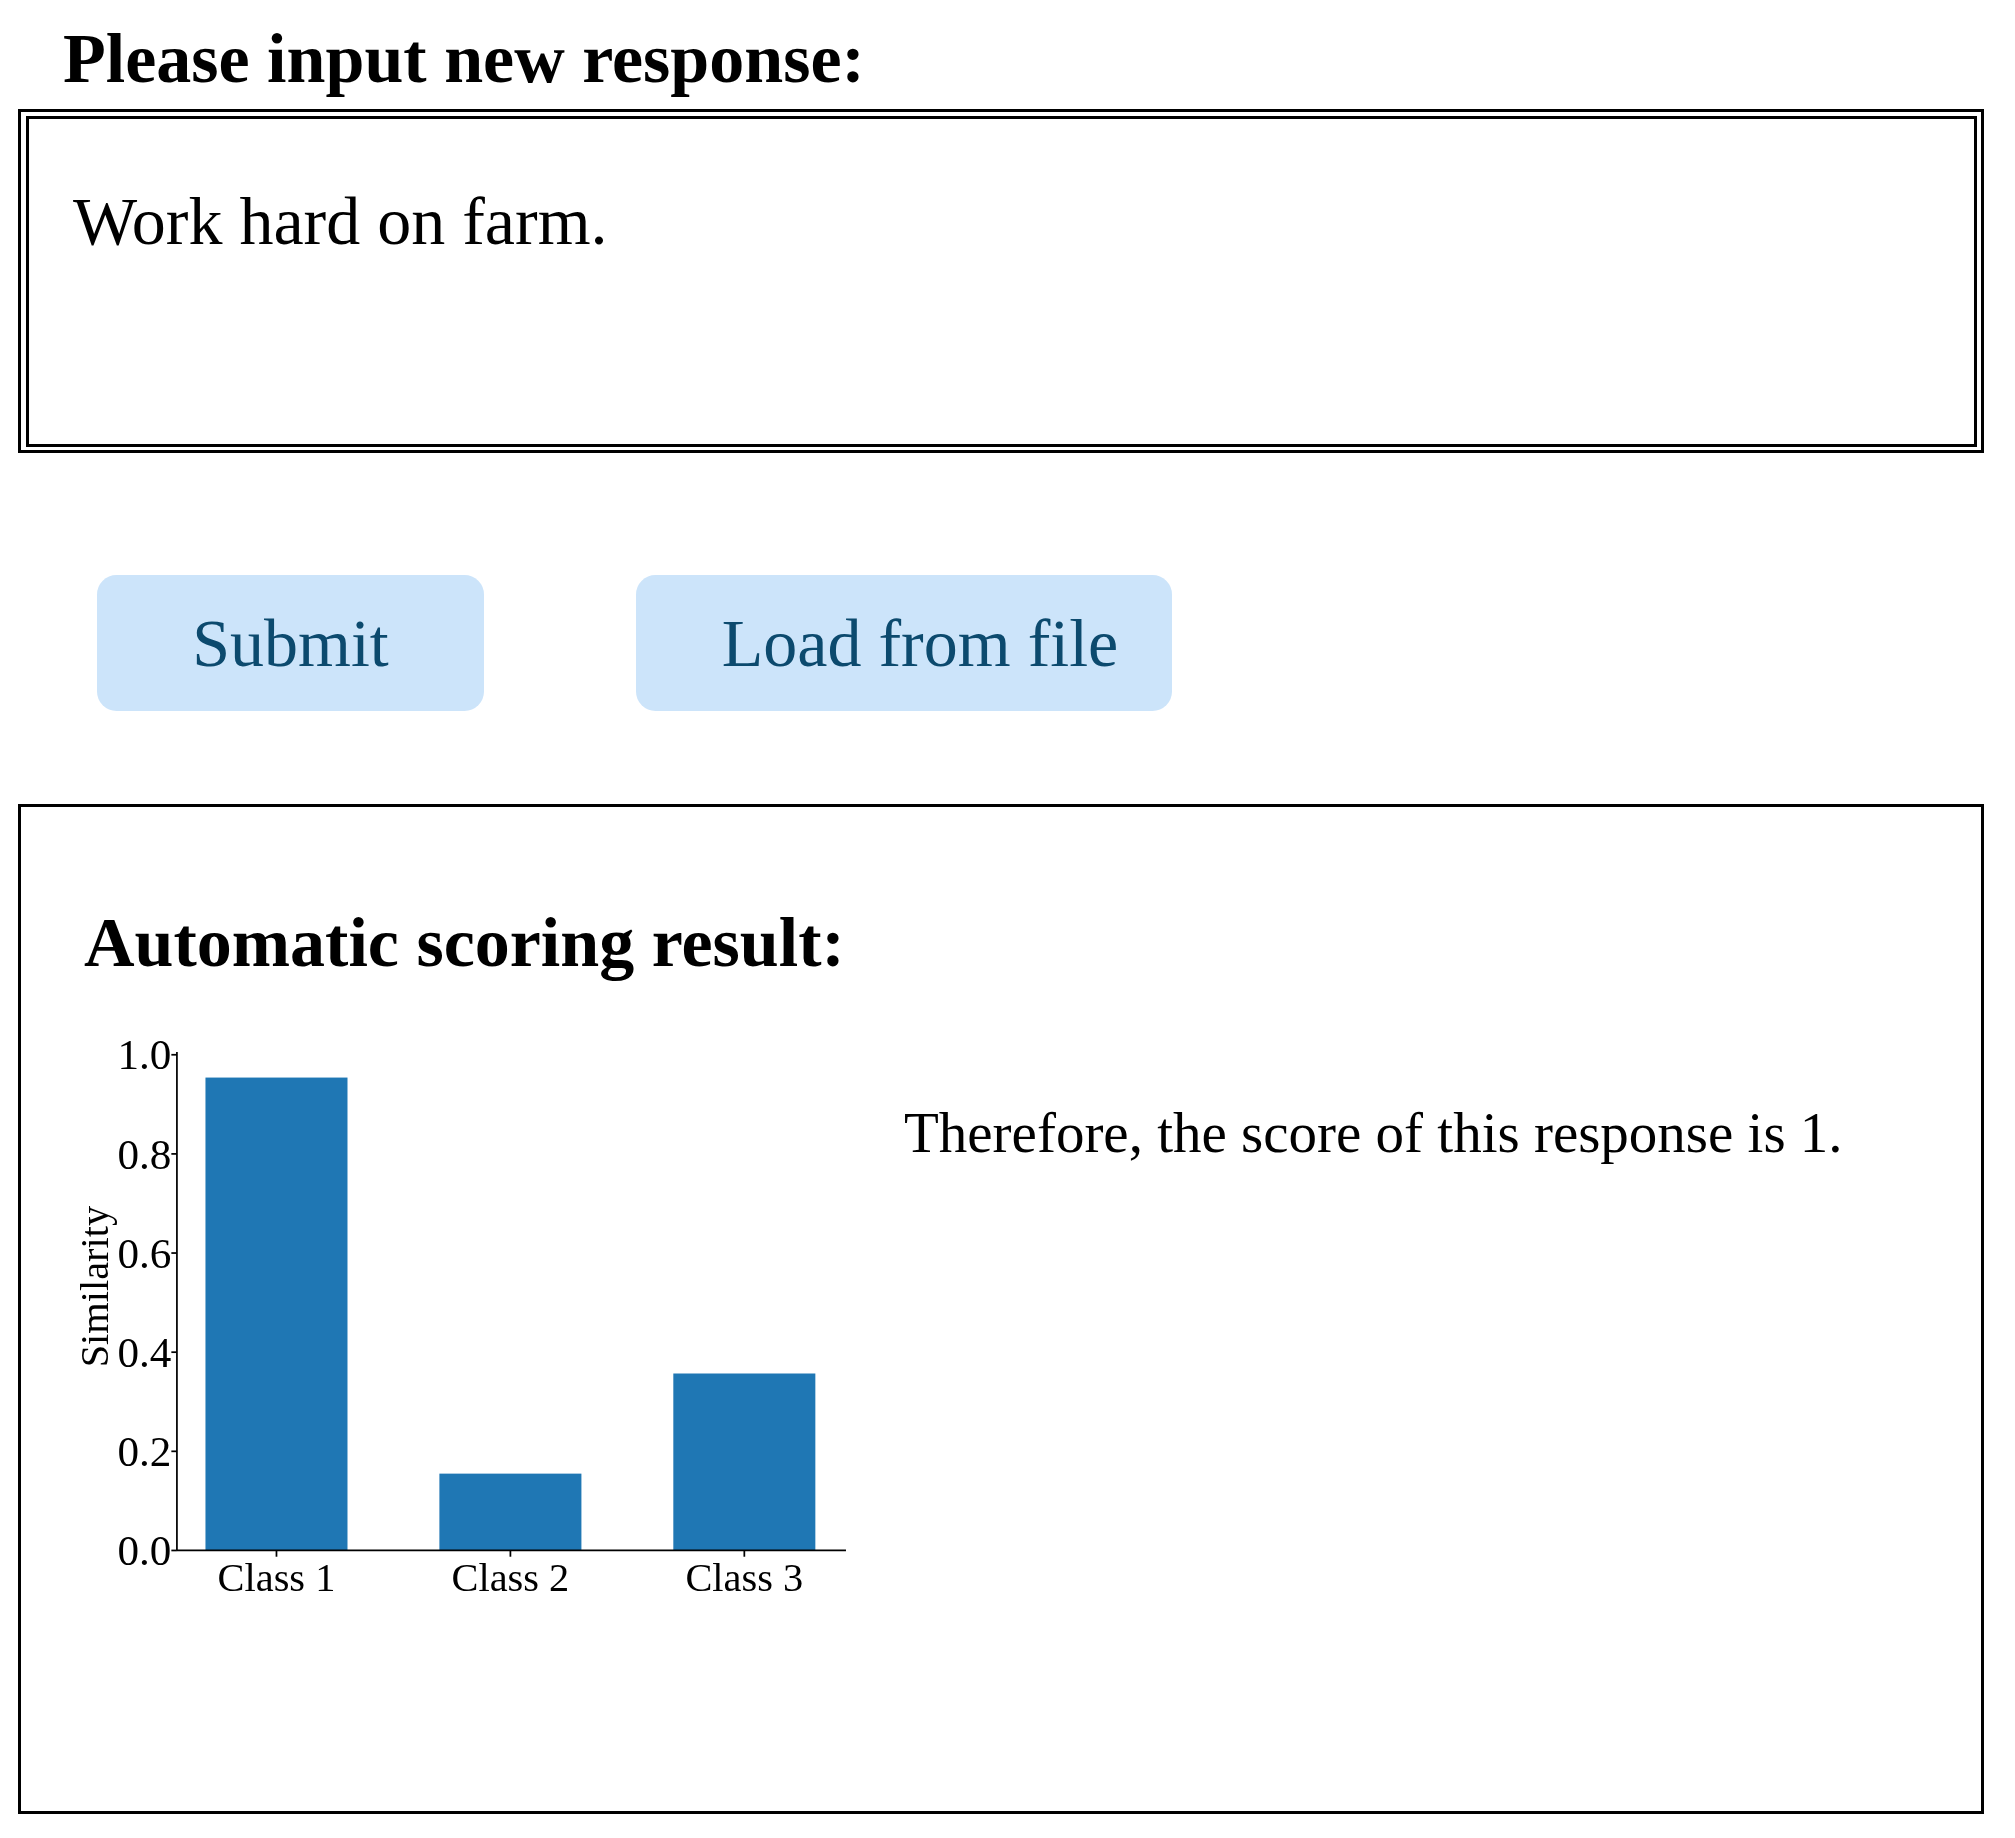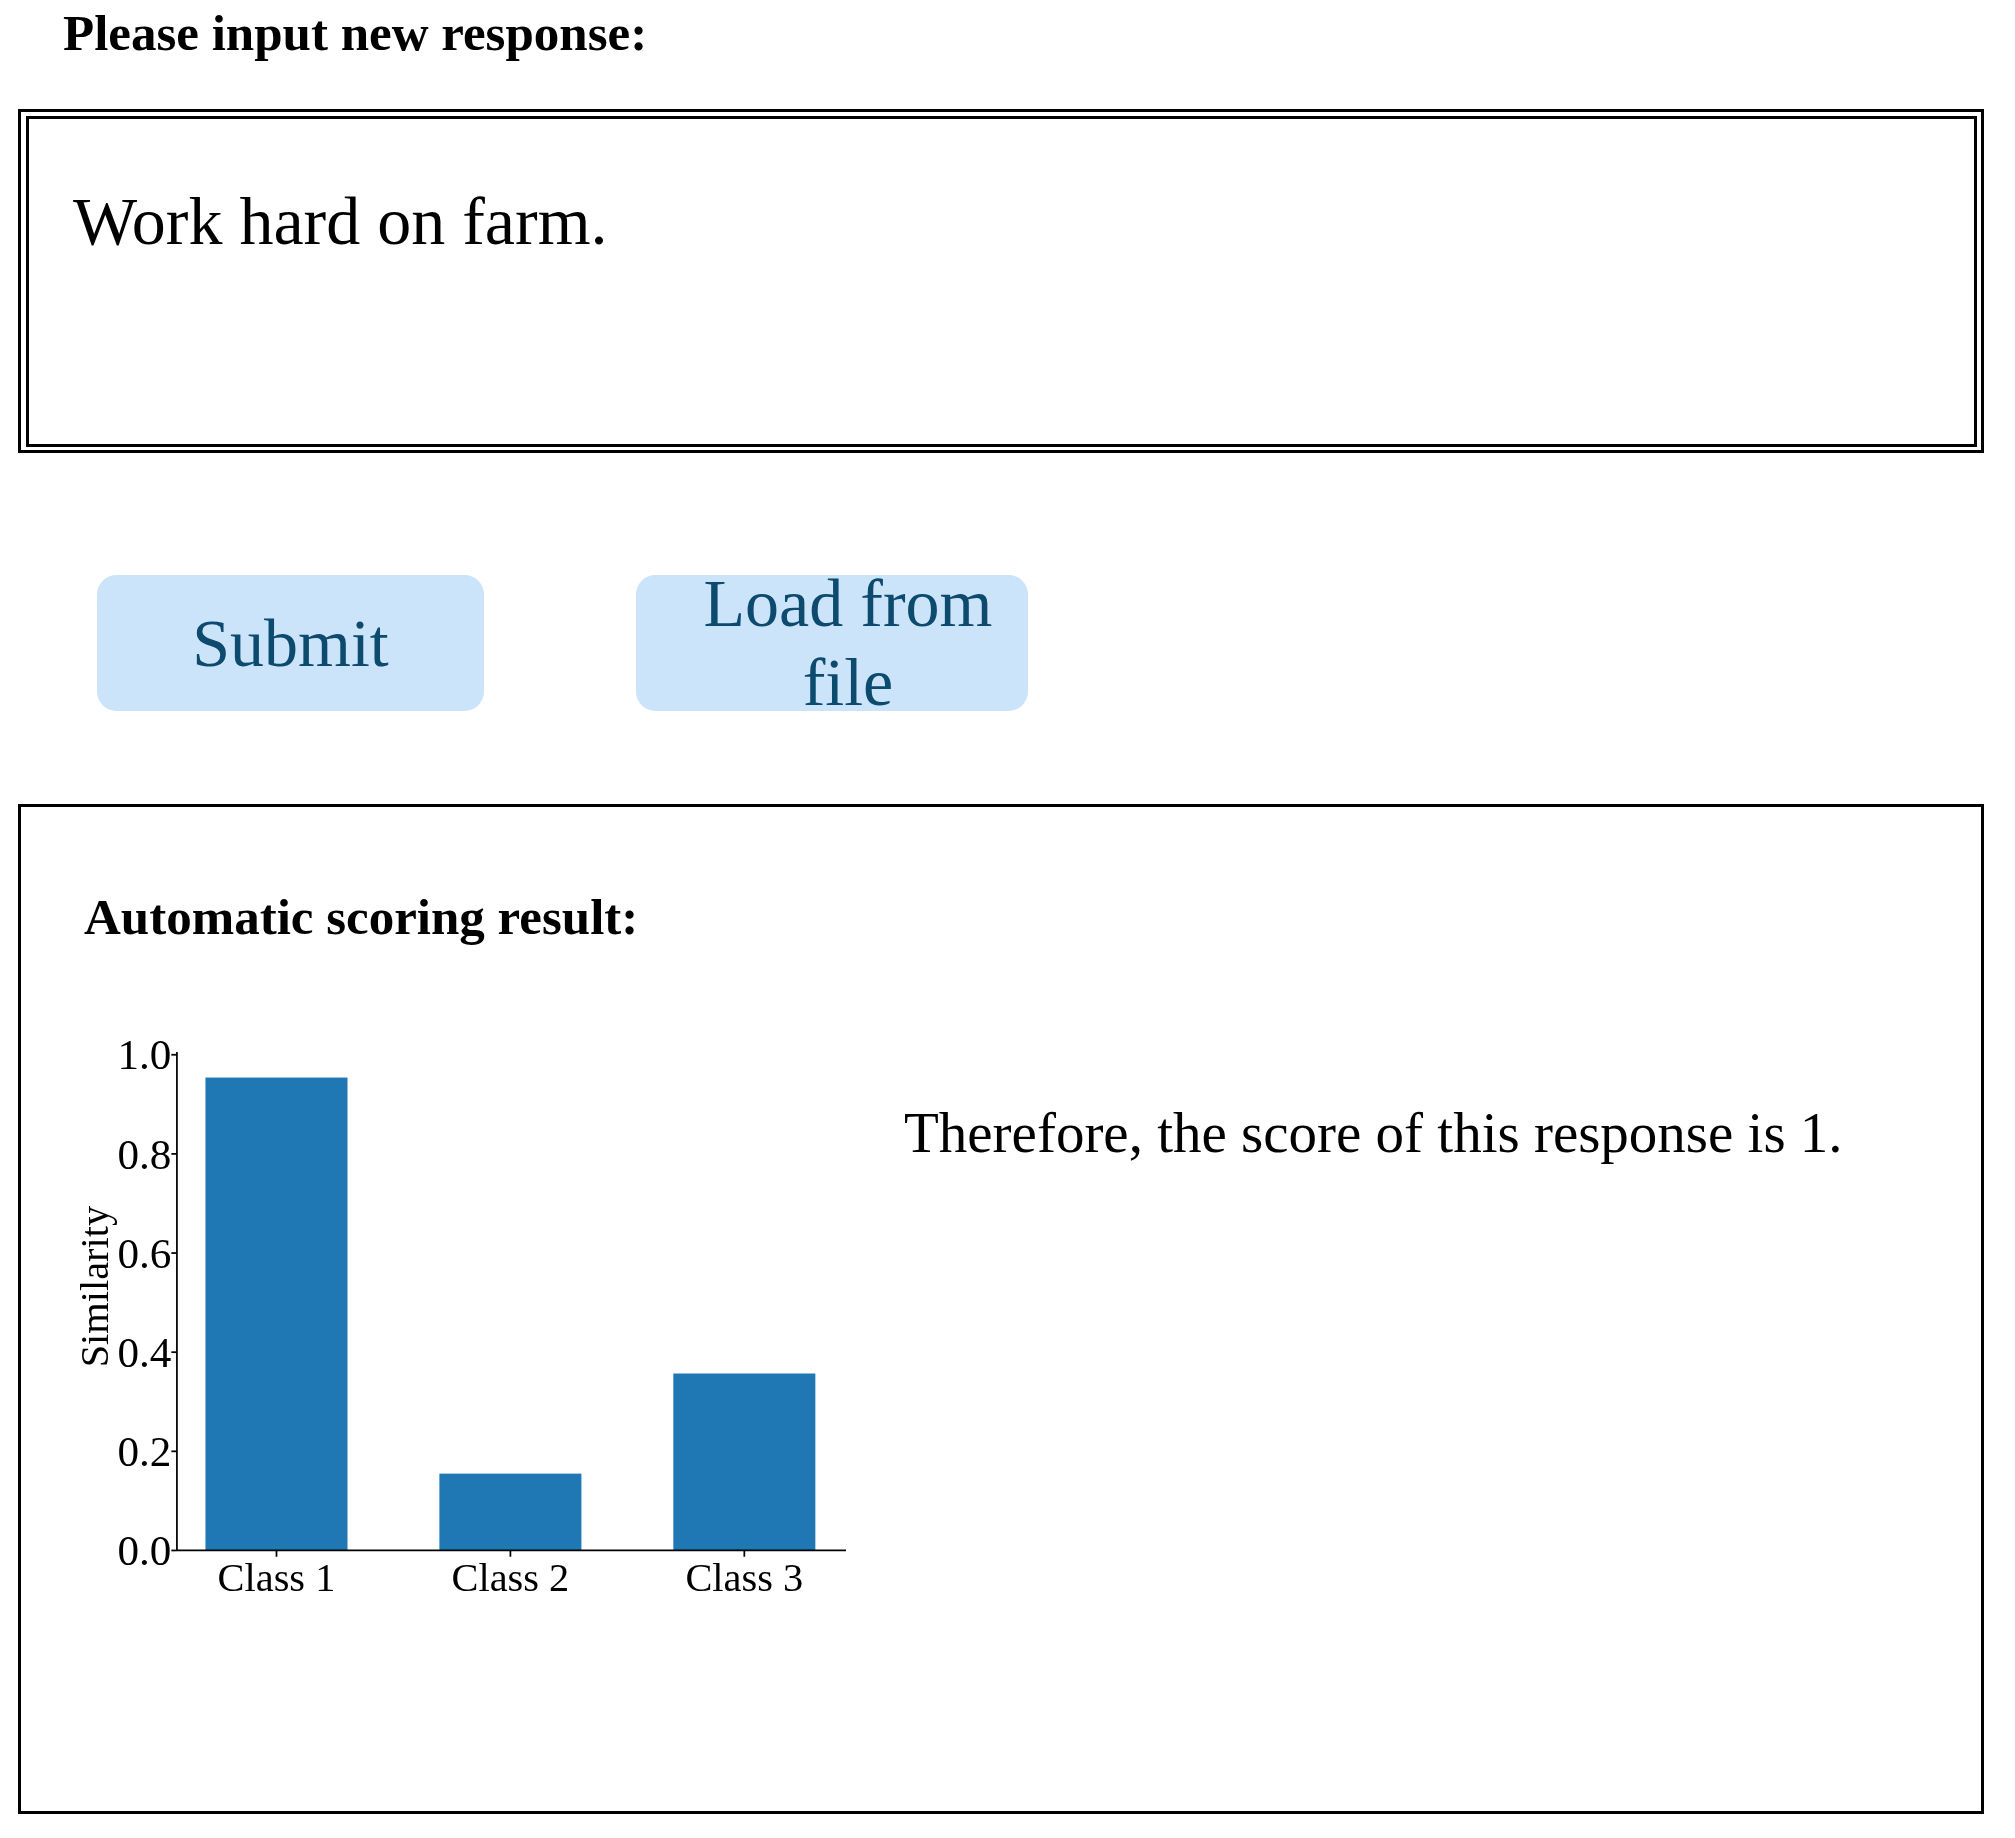--- a/index.html
+++ b/index.html
@@ -1,19 +1,19 @@
 <!DOCTYPE html>
 <html style="font-size:11px"><head>
 <meta charset="utf-8">
 <style>
   html, body { margin:0; padding:0; background:#ffffff; }
   body { width:2015px; height:1838px; position:relative; overflow:hidden;
          font-family:"Liberation Serif", "DejaVu Serif", serif; color:#000; }
   .abs { position:absolute; }
-  .heading { font-weight:bold; font-size:51px; line-height:1; white-space:nowrap; }
+  .heading { font-weight:bold; font-size:70px; line-height:1; white-space:nowrap;margin-top:16px; }
   .input-outer { left:18px; top:109px; width:1966px; height:344px; box-sizing:border-box;
                  border:3.5px solid #000; background:#fff; }
   .input-inner { left:26px; top:116px; width:1951px; height:331px; box-sizing:border-box;
                  border:3.5px solid #000; background:#fff; }
   .response-text { left:57px; top:171px; font-size:68px; line-height:1; white-space:nowrap;
                    border:none; outline:none; background:transparent; padding:0; margin:16px;
                    font-family:"Liberation Serif", serif; width:1880px; }
   .btn { top:575px; height:136px; border-radius:19.5px; background:#cce4fa; border:none;
          font-family:"Liberation Serif", serif; font-size:68px; color:#0c4a6e;
          display:flex; align-items:center; justify-content:center; cursor:pointer; padding:0; }
@@ -30,21 +30,21 @@
 </head>
 <body>
 
 <div class="abs heading" style="left:63px; top:8.4px;">Please input new response:</div>
 
 <div class="abs input-outer"></div>
 <div class="abs input-inner"></div>
 <div class="abs response-text">Work hard on farm.</div>
 
 <button class="abs btn" style="left:97px; width:387px;">Submit</button>
-<button class="abs btn" style="left:636px; width:392px;padding-left:32px;">Load from file</button>
+<button class="abs btn" style="left:636px; width:536px;padding-left:32px;">Load from file</button>
 
 <div class="abs result-box"></div>
 <div class="abs heading" style="left:84px; top:892px;font-family:Liberation Serif, serif;">Automatic scoring result:</div>
 
 <svg class="abs chart" width="2015" height="1838" viewBox="0 0 2894 2640" style="pointer-events:none;">
   <g id="bars">
       <rect x="295" y="1547.752" width="204" height="679.248" fill="#1f77b4"></rect>
       <rect x="631" y="2116.64" width="204" height="110.36000000000013" fill="#1f77b4"></rect>
       <rect x="967" y="1972.816" width="204" height="254.18399999999997" fill="#1f77b4"></rect>
     </g>

